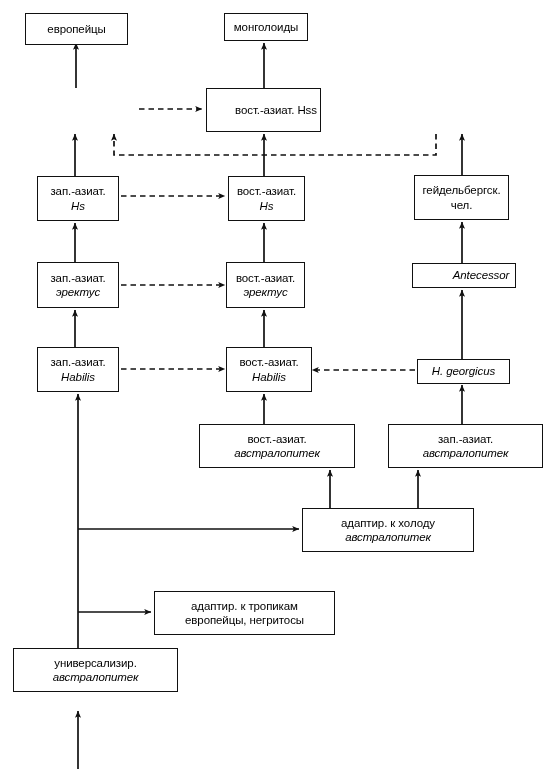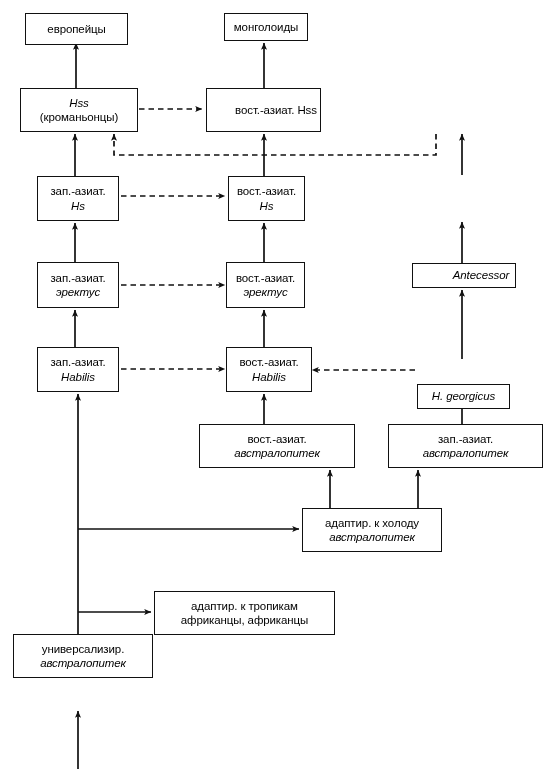--- a/index.html
+++ b/index.html
@@ -111,40 +111,40 @@
   </svg>
 
   <div class="node" style="left:25px;  top:13px;  width:103px; height:32px;">
     <span class="ln">европейцы</span>
   </div>
 
   <div class="node" style="left:224px; top:13px;  width:84px;  height:28px;">
     <span class="ln">монголоиды</span>
   </div>
 
-  <div class="node" style="left:20px;  top:88px;  width:118px; height:44px;">
-    <span class="ln it">Hss</span>
-    <span class="ln">(кроманьонцы)</span>
-  </div>
 
   <div class="node" style="left:206px; top:88px;  width:115px; height:44px;padding-left:28px;">
     <span class="ln">вост.-азиат. Hss</span>
   </div>
 
 
   <div class="node" style="left:37px;  top:176px; width:82px;  height:45px;">
     <span class="ln">зап.-азиат.</span>
     <span class="ln it">Hs</span>
   </div>
 
   <div class="node" style="left:228px; top:176px; width:77px;  height:45px;">
     <span class="ln">вост.-азиат.</span>
     <span class="ln it">Hs</span>
   </div>
 
+  <div class="node" style="left:414px; top:175px; width:95px;  height:45px;">
+    <span class="ln">гейдельбергск.</span>
+    <span class="ln">чел.</span>
+  </div>
 
   <div class="node" style="left:37px;  top:262px; width:82px;  height:46px;">
     <span class="ln">зап.-азиат.</span>
     <span class="ln it">эректус</span>
   </div>
 
   <div class="node" style="left:226px; top:262px; width:79px;  height:46px;">
     <span class="ln">вост.-азиат.</span>
     <span class="ln it">эректус</span>
   </div>
@@ -156,42 +156,42 @@
   <div class="node" style="left:37px;  top:347px; width:82px;  height:45px;">
     <span class="ln">зап.-азиат.</span>
     <span class="ln it">Habilis</span>
   </div>
 
   <div class="node" style="left:226px; top:347px; width:86px;  height:45px;">
     <span class="ln">вост.-азиат.</span>
     <span class="ln it">Habilis</span>
   </div>
 
-  <div class="node" style="left:417px; top:359px; width:93px;  height:25px;margin-top:25px;">
+  <div class="node" style="left:417px; top:359px; width:93px;  height:25px;">
     <span class="ln it">H. georgicus</span>
   </div>
 
   <div class="node" style="left:199px; top:424px; width:156px; height:44px;">
     <span class="ln">вост.-азиат.</span>
     <span class="ln it">австралопитек</span>
   </div>
 
   <div class="node" style="left:388px; top:424px; width:155px; height:44px;">
     <span class="ln">зап.-азиат.</span>
     <span class="ln it">австралопитек</span>
   </div>
 
-  <div class="node" style="left:302px; top:508px; width:140px; height:44px;">
+  <div class="node" style="left:302px; top:508px; width:172px; height:44px;">
     <span class="ln">адаптир. к холоду</span>
     <span class="ln it">австралопитек</span>
   </div>
 
   <div class="node" style="left:154px; top:591px; width:181px; height:44px;">
     <span class="ln">адаптир. к тропикам</span>
-    <span class="ln">африканцы, африканцы</span>
+    <span class="ln">европейцы, негритосы</span>
   </div>
 
-  <div class="node" style="left:13px;  top:634px; width:140px; height:44px;justify-content:center;">
+  <div class="node" style="left:13px;  top:648px; width:165px; height:44px;justify-content:center;">
     <span class="ln">универсализир.</span>
     <span class="ln it">австралопитек</span>
   </div>
 
 </div>
 
 </body></html>

